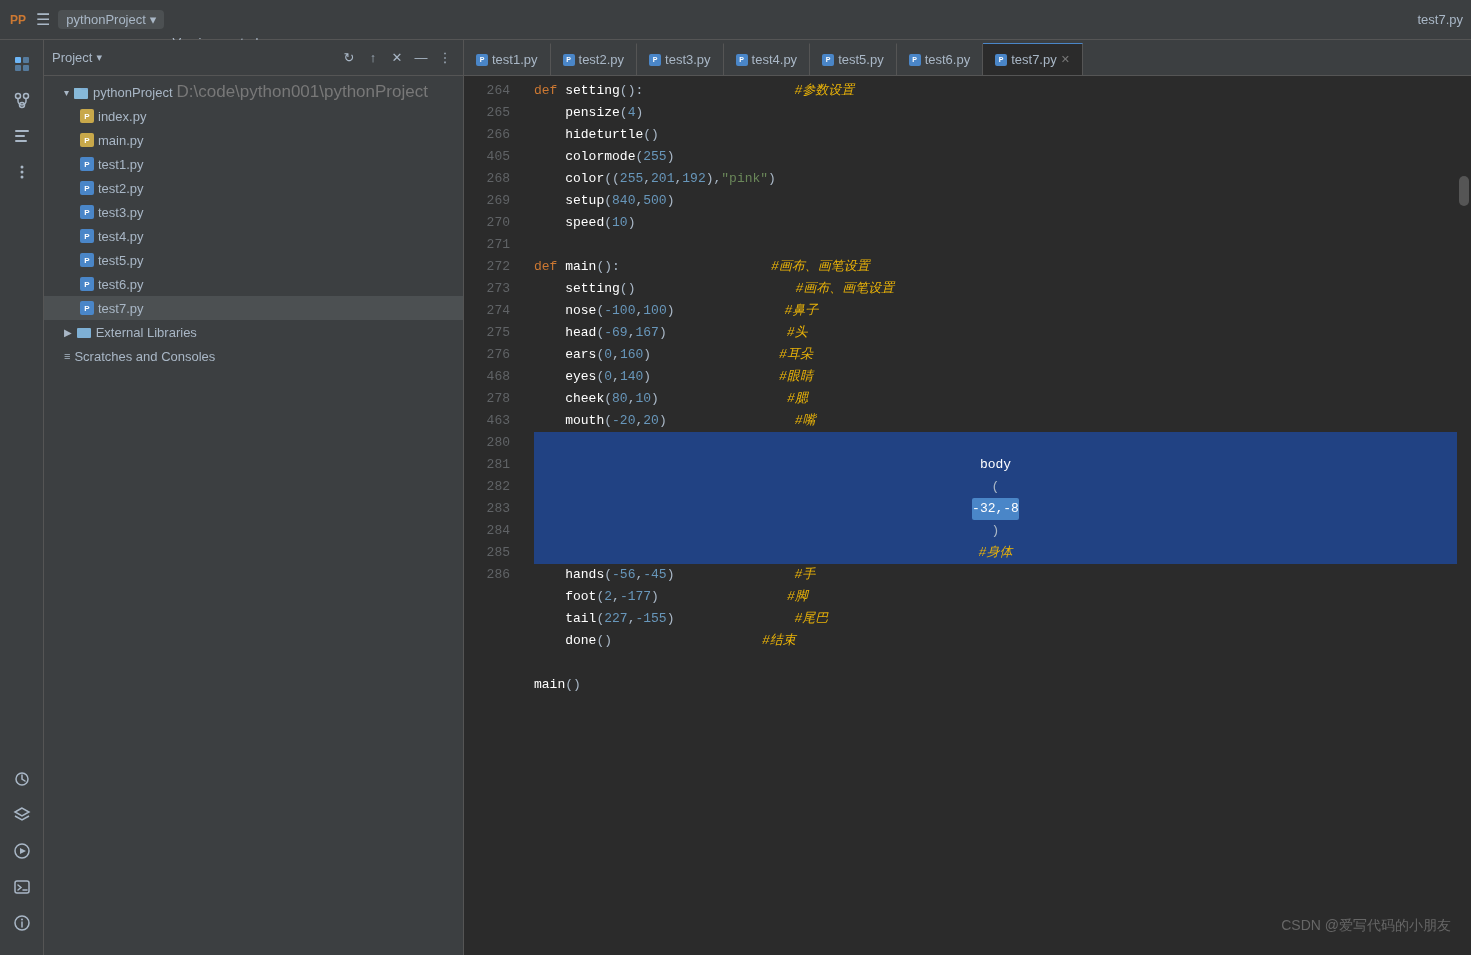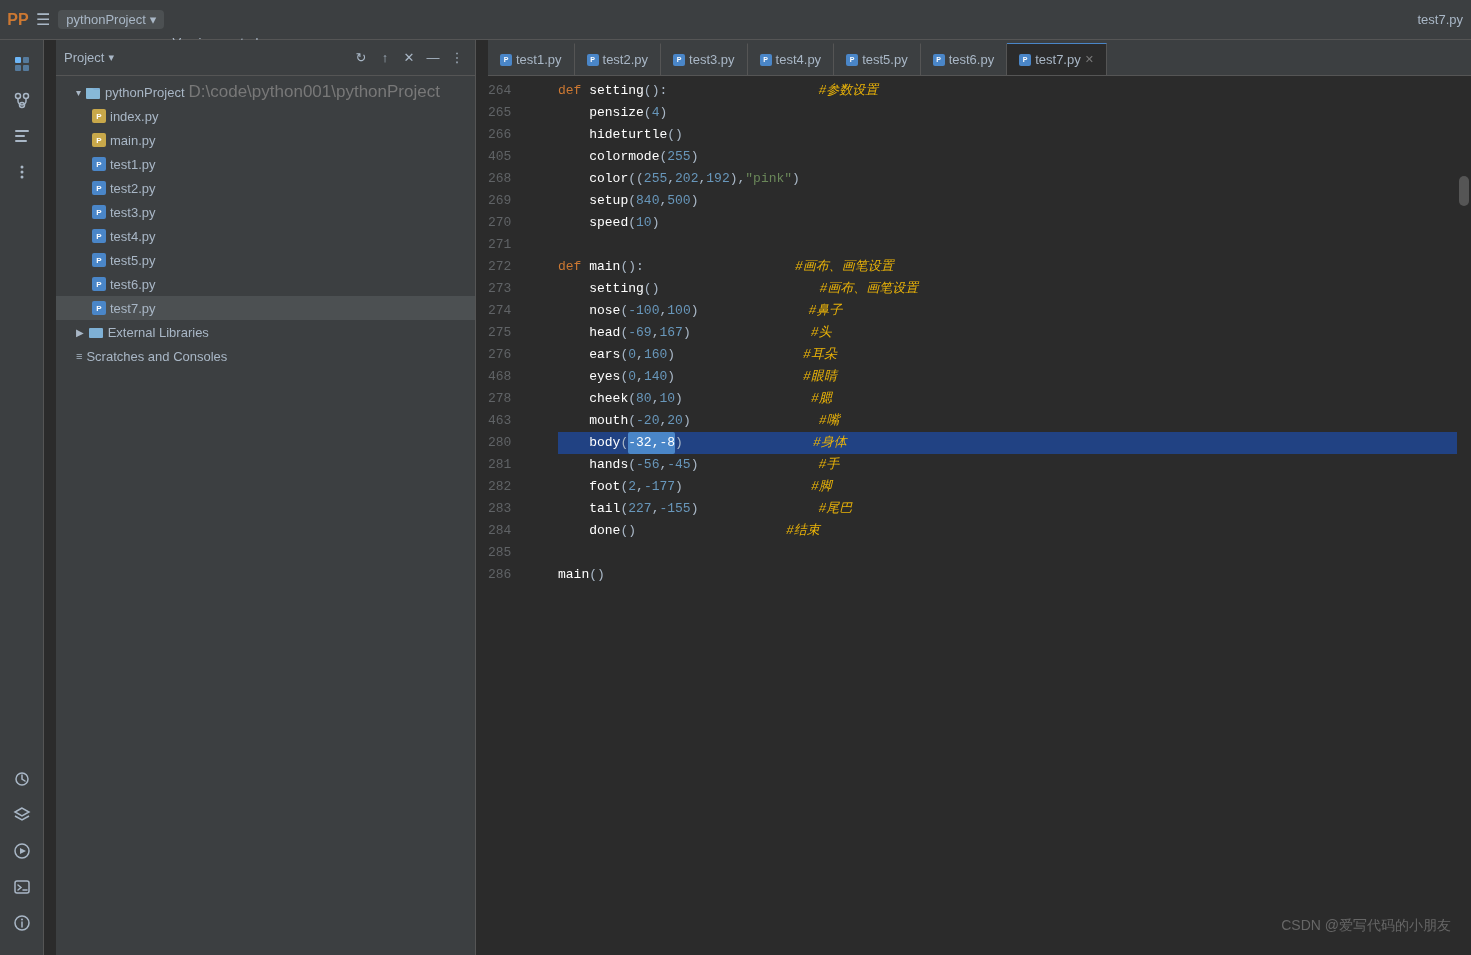--- a/index.html
+++ b/index.html
@@ -8,21 +8,21 @@
     
     .top-bar { display: flex; align-items: center; height: 40px; background: #3c3f41; border-bottom: 1px solid #555; padding: 0 8px; gap: 8px; flex-shrink: 0; }
     .top-bar-logo { width: 20px; height: 20px; display: flex; align-items: center; justify-content: center; }
     .hamburger-icon { color: #a9b7c6; cursor: pointer; font-size: 16px; }
     .project-label { background: #4c5052; border-radius: 4px; padding: 2px 8px; font-size: 13px; color: #a9b7c6; display: flex; align-items: center; gap: 4px; cursor: pointer; }
     .version-control-label { font-size: 13px; color: #a9b7c6; display: flex; align-items: center; gap: 4px; cursor: pointer; margin-top: 45px; }
     .top-bar-right { margin-left: auto; display: flex; align-items: center; gap: 8px; }
     .tab-indicator { display: flex; align-items: center; gap: 4px; font-size: 13px; color: #a9b7c6; }
 
     
-    .main { display: flex; flex: 1; overflow: hidden; gap: 12px; }
+    .main { display: flex; flex: 1; overflow: hidden; }
 
     
     .sidebar-icons { width: 44px; background: #3c3f41; display: flex; flex-direction: column; align-items: center; padding: 8px 0; gap: 4px; border-right: 1px solid #555; flex-shrink: 0; }
     .sidebar-icon-btn { width: 32px; height: 32px; display: flex; align-items: center; justify-content: center; cursor: pointer; border-radius: 4px; color: #a9b7c6; font-size: 16px; }
     .sidebar-icon-btn.active { color: #6db6f7; }
 
     
     .project-panel { width: 420px; background: #3c3f41; border-right: 1px solid #555; display: flex; flex-direction: column; flex-shrink: 0; }
     .project-panel-header { display: flex; align-items: center; height: 36px; padding: 0 8px; border-bottom: 1px solid #555; gap: 4px; }
     .panel-actions { margin-left: auto; display: flex; gap: 4px; }
@@ -43,46 +43,46 @@
 
     
     .tabs { display: flex; background: #3c3f41; border-bottom: 1px solid #555; height: 36px; align-items: flex-end; flex-shrink: 0; }
     .tab { display: flex; align-items: center; gap: 4px; padding: 0 12px; height: 32px; cursor: pointer; font-size: 13px; color: #a9b7c6; border-right: 1px solid #555; border-top: 1px solid transparent; position: relative; }
     .tab.active { background: #2b2b2b; color: #a9b7c6; border-top: 1px solid #4a86c8; }
     .tab-close { font-size: 11px; color: #787878; cursor: pointer; }
     .tab-py-icon { width: 12px; height: 12px; background: #4a86c8; border-radius: 2px; display: flex; align-items: center; justify-content: center; font-size: 7px; color: white; font-weight: bold; flex-shrink: 0; }
 
     
     .code-editor { flex: 1; display: flex; overflow: hidden; }
-    .line-numbers { width: 54px; background: #2b2b2b; color: #606366; font-size: 13px; font-family: 'Consolas', 'Courier New', monospace; padding: 0 8px 12px 0; line-height: 22px; overflow: hidden; flex-shrink: 0; padding-top: 4px; }
+    .line-numbers { width: 54px; background: #2b2b2b; color: #606366; font-size: 13px; font-family: 'Consolas', 'Courier New', monospace; text-align: right; padding: 0 8px 12px 0; line-height: 22px; overflow: hidden; flex-shrink: 0; padding-top: 4px; }
     .code-content { flex: 1; overflow: auto; padding: 4px 0 4px 16px; font-family: 'Consolas', 'Courier New', monospace; font-size: 13px; line-height: 22px; color: #a9b7c6; }
 
     .code-line { display: flex; align-items: center; min-height: 22px; white-space: pre; }
-    .code-line.highlighted { background: #214283; }
+    .code-line.highlighted { background: #214283; flex-direction: column; }
 
     
     .kw { color: #cc7832; } 
     .fn { color: #ffffff; } 
     .num { color: #6897bb; } 
     .str { color: #6a8759; } 
     .comment { color: #eab308; font-style: italic; }
     .paren { color: #a9b7c6; }
 
     
     .watermark { position: fixed; bottom: 20px; right: 20px; color: #666; font-size: 14px; }
 
     .right-gutter { width: 14px; background: #2b2b2b; flex-shrink: 0; position: relative; }
     .scroll-indicator { position: absolute; right: 2px; top: 100px; width: 10px; height: 30px; background: #555; border-radius: 5px; }
   </style>
 </head>
 <body>
 
 <div class="top-bar">
   <div class="top-bar-logo">
-    <span style="color:#cc7832; font-weight:bold; font-size:16px;">PP</span>
+    <span style="color:#cc7832; font-weight:bold; font-size:12px;">PP</span>
   </div>
   <div class="hamburger-icon">☰</div>
   <div class="project-label">
     <span>pythonProject</span>
     <span>▾</span>
   </div>
   <div class="version-control-label">
     <span>Version control</span>
     <span>▾</span>
   </div>
@@ -322,21 +322,21 @@
 
         <div class="code-line">
           <span>&nbsp;&nbsp;&nbsp;&nbsp;</span><span class="fn">hideturtle</span><span class="paren">()</span>
         </div>
 
         <div class="code-line">
           <span>&nbsp;&nbsp;&nbsp;&nbsp;</span><span class="fn">colormode</span><span class="paren">(</span><span class="num">255</span><span class="paren">)</span>
         </div>
 
         <div class="code-line">
-          <span>&nbsp;&nbsp;&nbsp;&nbsp;</span><span class="fn">color</span><span class="paren">((</span><span class="num">255</span><span class="paren">,</span><span class="num">202</span><span class="paren">,</span><span class="num">192</span><span class="paren">),</span><span class="str">"pink"</span><span class="paren">)</span>
+          <span>&nbsp;&nbsp;&nbsp;&nbsp;</span><span class="fn">color</span><span class="paren">((</span><span class="num">255</span><span class="paren">,</span><span class="num">201</span><span class="paren">,</span><span class="num">192</span><span class="paren">),</span><span class="str">"pink"</span><span class="paren">)</span>
         </div>
 
         <div class="code-line">
           <span>&nbsp;&nbsp;&nbsp;&nbsp;</span><span class="fn">setup</span><span class="paren">(</span><span class="num">840</span><span class="paren">,</span><span class="num">500</span><span class="paren">)</span>
         </div>
 
         <div class="code-line">
           <span>&nbsp;&nbsp;&nbsp;&nbsp;</span><span class="fn">speed</span><span class="paren">(</span><span class="num">10</span><span class="paren">)</span>
         </div>
 

